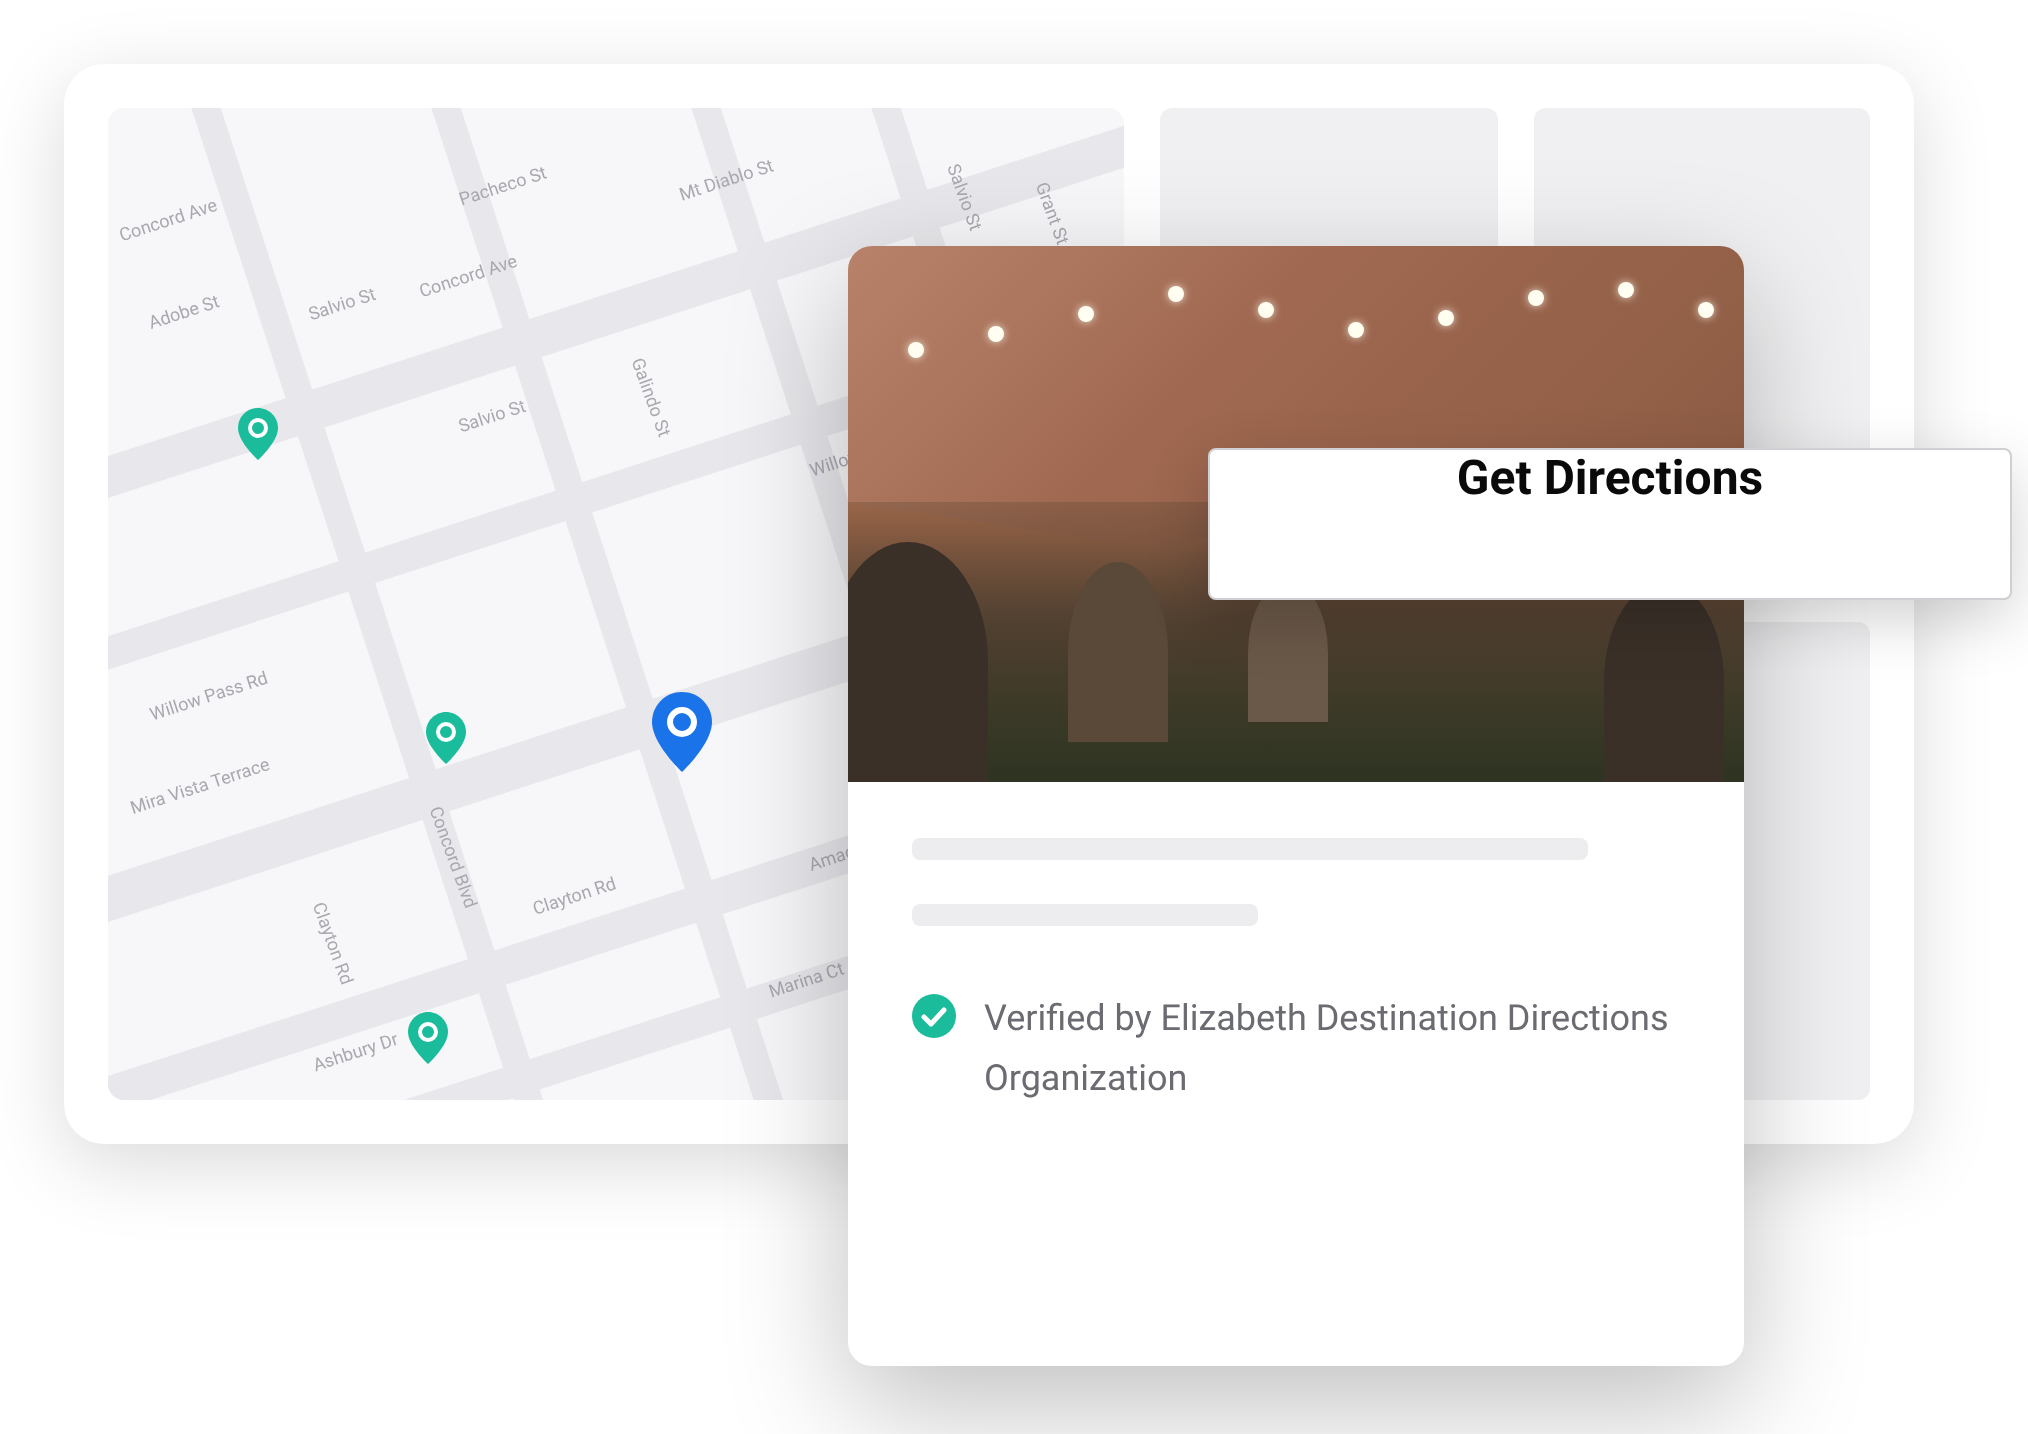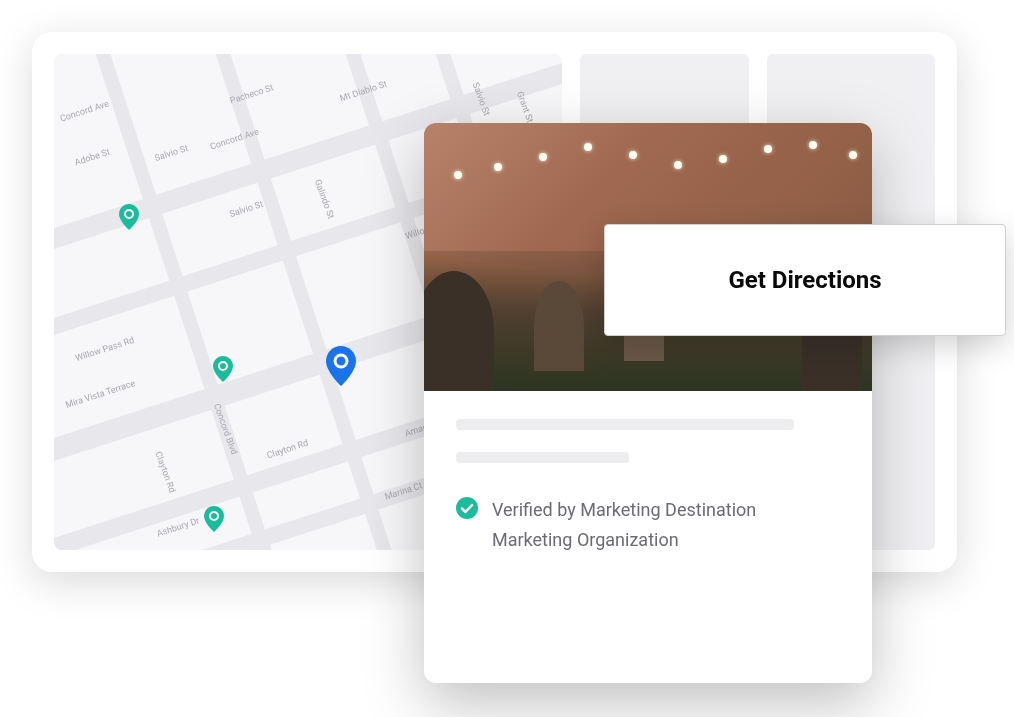--- a/index.html
+++ b/index.html
@@ -209,27 +209,26 @@
       font-size: 18px;
       line-height: 1.65;
       font-weight: 400;
     }
     
     .directions-button {
       position: absolute;
       top: 224px;
       left: 604px;
       width: 402px;
-      height: 112px;
+      height: 76px;
       background: #ffffff;
       border: 1px solid #d0d0d4;
       border-radius: 4px;
       box-shadow: 0 10px 30px rgba(0,0,0,0.18);
       display: flex;
-      align-items: center;
       justify-content: center;
       font-size: 24px;
       font-weight: 700;
       color: #0a0a0a;
       cursor: pointer;
     }
   </style>
 </head>
 <body>
 
@@ -329,20 +328,20 @@
     </div>
   </div>
   <div class="detail-content">
     <div class="skeleton-line skeleton-line-1"></div>
     <div class="skeleton-line skeleton-line-2"></div>
     <div class="verified-row">
       <svg class="verified-icon" viewBox="0 0 22 22">
         <circle cx="11" cy="11" r="11" fill="#1abc9c"></circle>
         <path d="M6 11.5 L9.5 15 L16 8" stroke="#ffffff" stroke-width="2.5" fill="none" stroke-linecap="round" stroke-linejoin="round"></path>
       </svg>
-      <div class="verified-text">Verified by Marketing Destination Marketing  Organization</div>
+      <div class="verified-text">Verified by Elizabeth Destination Directions  Organization</div>
     </div>
   </div>
 </div>
 
 <div class="directions-button">
   <span>Get Directions</span>
 </div>
 
 </body></html>

